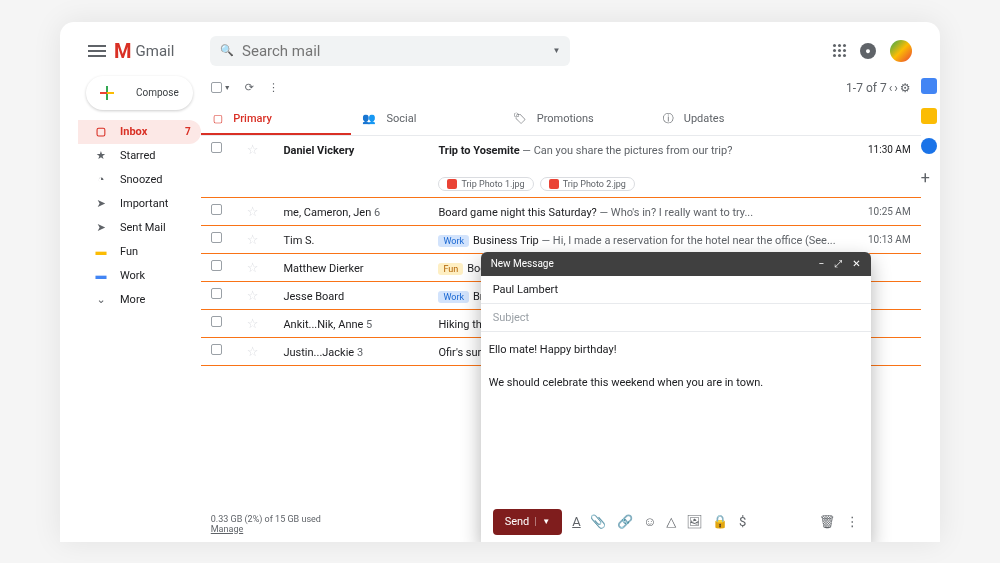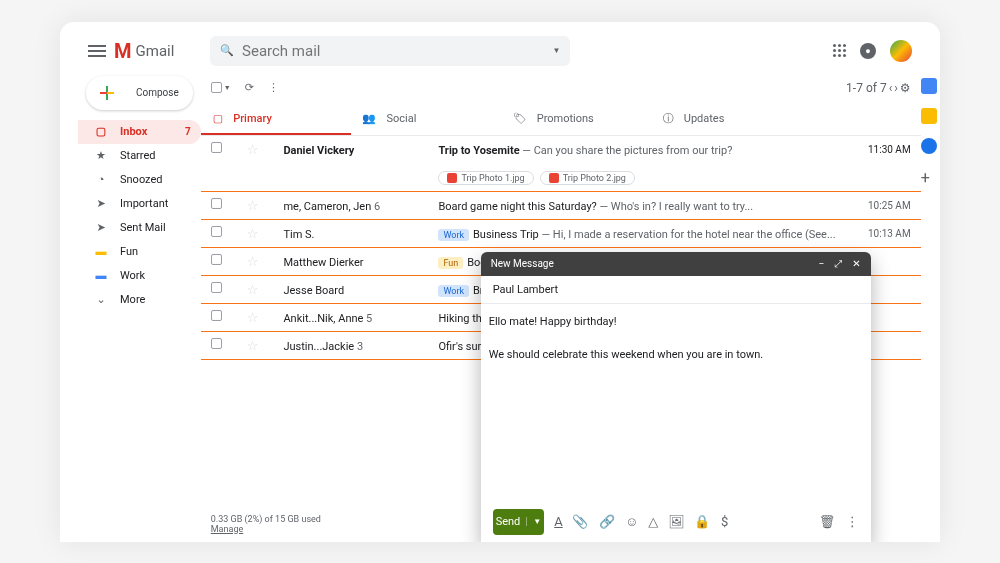--- a/index.html
+++ b/index.html
@@ -44,41 +44,41 @@
 .row{display:flex;align-items:flex-start;padding:6px 10px;gap:25px;border-bottom:1px solid #f97316;font-size:11px;cursor:pointer}
 .row.unread .from,.row.unread .subj{font-weight:700}
 .star{color:#dadce0;font-size:13px}
 .from{width:130px;padding-top:2px;white-space:nowrap;overflow:hidden;text-overflow:ellipsis}
 .msg{flex:1;min-width:0;padding-top:2px}
 .line1{white-space:nowrap;overflow:hidden;text-overflow:ellipsis}
 .snip{color:#5f6368}
 .lbl{display:inline-block;padding:1px 5px;border-radius:3px;font-size:9px;margin-right:4px}
 .lbl.work{background:#d2e3fc;color:#1967d2}
 .lbl.fun{background:#feefc3;color:#b06000}
-.attach{display:flex;gap:6px;margin-top:14px}
+.attach{display:flex;gap:6px;margin-top:20px}
 .chip{display:flex;align-items:center;gap:4px;border:1px solid #dadce0;border-radius:10px;padding:1px 8px;font-size:9px;color:#5f6368}
 .chip .fi{width:10px;height:10px;background:#ea4335;border-radius:2px}
 .time{width:50px;text-align:right;padding-top:2px;color:#5f6368;font-size:10px}
 .row.unread .time{color:#202124;font-weight:400}
 .storage{padding:8px 10px;font-size:9px;color:#5f6368}
 .storage a{color:#5f6368;text-decoration:underline}
 .rside{width:36px;padding-top:6px;display:flex;flex-direction:column;align-items:center;gap:14px}
 .ri{width:16px;height:16px;border-radius:3px}
 .ri.cal{background:#4285f4}
 .ri.keep{background:#fbbc04}
 .ri.task{background:#1a73e8;border-radius:50%}
 .ri.plus2{font-size:16px;color:#5f6368;background:0}
 .compose-win{position:absolute;right:50px;bottom:0;width:390px;height:290px;background:#fff;border-radius:6px 6px 0 0;box-shadow:0 8px 20px rgba(0,0,0,.3);display:flex;flex-direction:column;z-index:10}
 .cw-hdr{background:#404040;color:#fff;height:24px;display:flex;align-items:center;padding:0 10px;font-size:10px;border-radius:6px 6px 0 0}
 .cw-hdr .ctrls{margin-left:auto;display:flex;gap:10px;font-size:10px}
 .cw-to,.cw-sub{padding:7px 12px;border-bottom:1px solid #e8eaed;font-size:11px}
 .cw-sub{color:#9aa0a6}
 .cw-body{flex:1;padding:10px 8px;font-size:11px;line-height:1.5}
 .cw-ftr{height:40px;display:flex;align-items:center;padding:0 12px;gap:10px}
-.send{background:#4d7c0f;color:#fff;border:0;border-radius:4px;height:26px;padding:0 3px;font-size:11px;display:flex;align-items:center;gap:6px;cursor:pointer}
+.send{background:#7f1d1d;color:#fff;border:0;border-radius:4px;height:26px;padding:0 12px;font-size:11px;display:flex;align-items:center;gap:6px;cursor:pointer}
 .send .sd{border-left:1px solid rgba(255,255,255,.4);padding-left:6px;font-size:8px}
 .tool{color:#5f6368;font-size:13px;cursor:pointer}
 .cw-ftr .spacer{flex:1}
 </style>
 </head>
 <body>
 
 <div class="laptop">
 <div class="app">
   <div class="hdr">
@@ -269,20 +269,21 @@
       <div class="compose-win">
         <div class="cw-hdr">
           <span>New Message</span>
           <div class="ctrls">
             <span>−</span>
             <span>⤢</span>
             <span>✕</span>
           </div>
         </div>
         <div class="cw-to"><span>Paul Lambert</span></div>
+        <div class="cw-sub"><span>Subject</span></div>
         <div class="cw-body">
           <div>Ello mate! Happy birthday!</div><br>
           <div>We should celebrate this weekend when you are in town.</div>
         </div>
         <div class="cw-ftr">
           <button class="send">
             <span>Send</span>
             <span class="sd">▼</span>
           </button>
           <span class="tool"><u>A</u></span>

